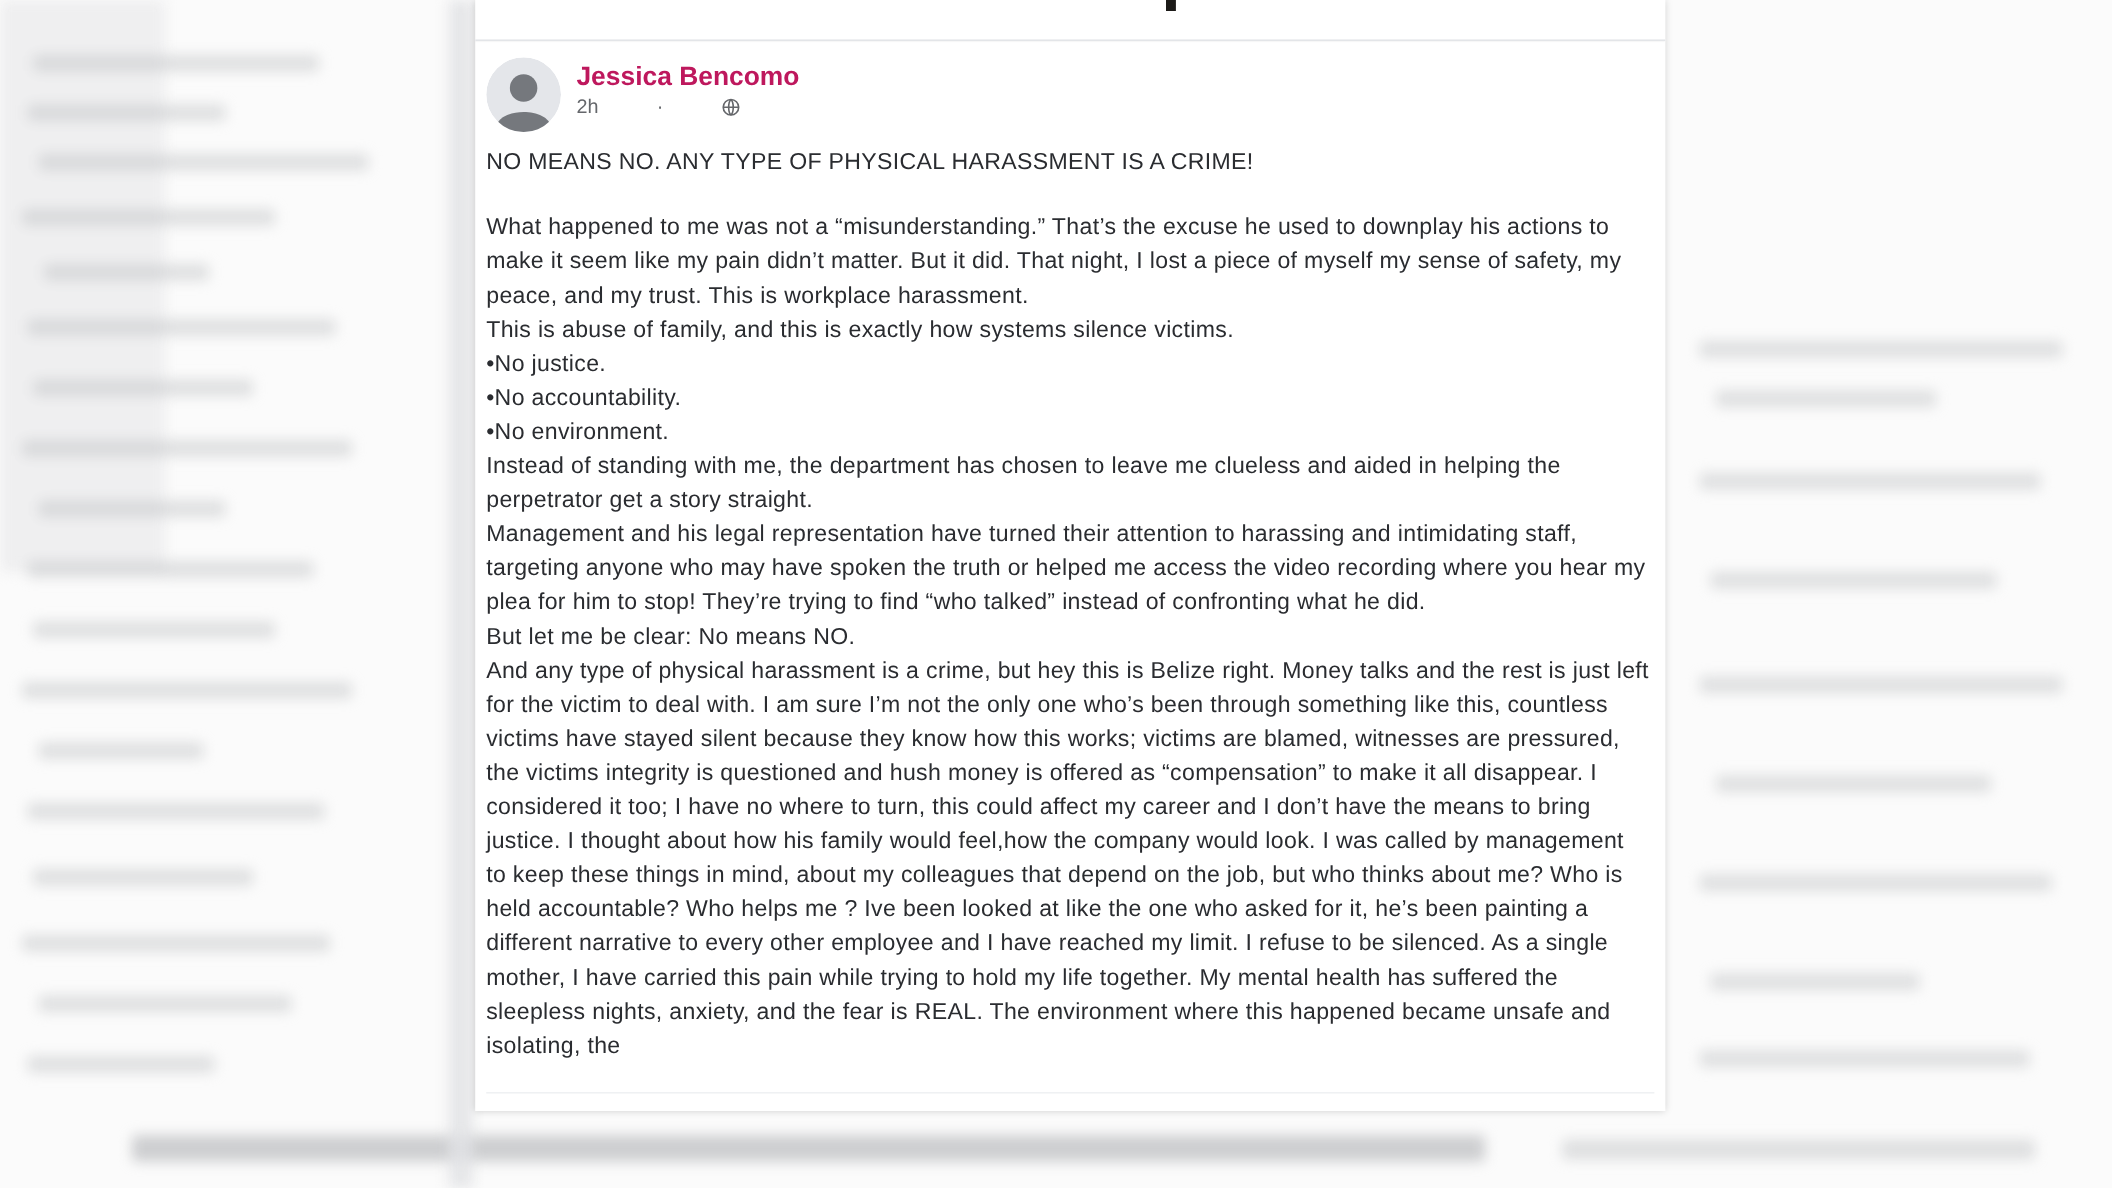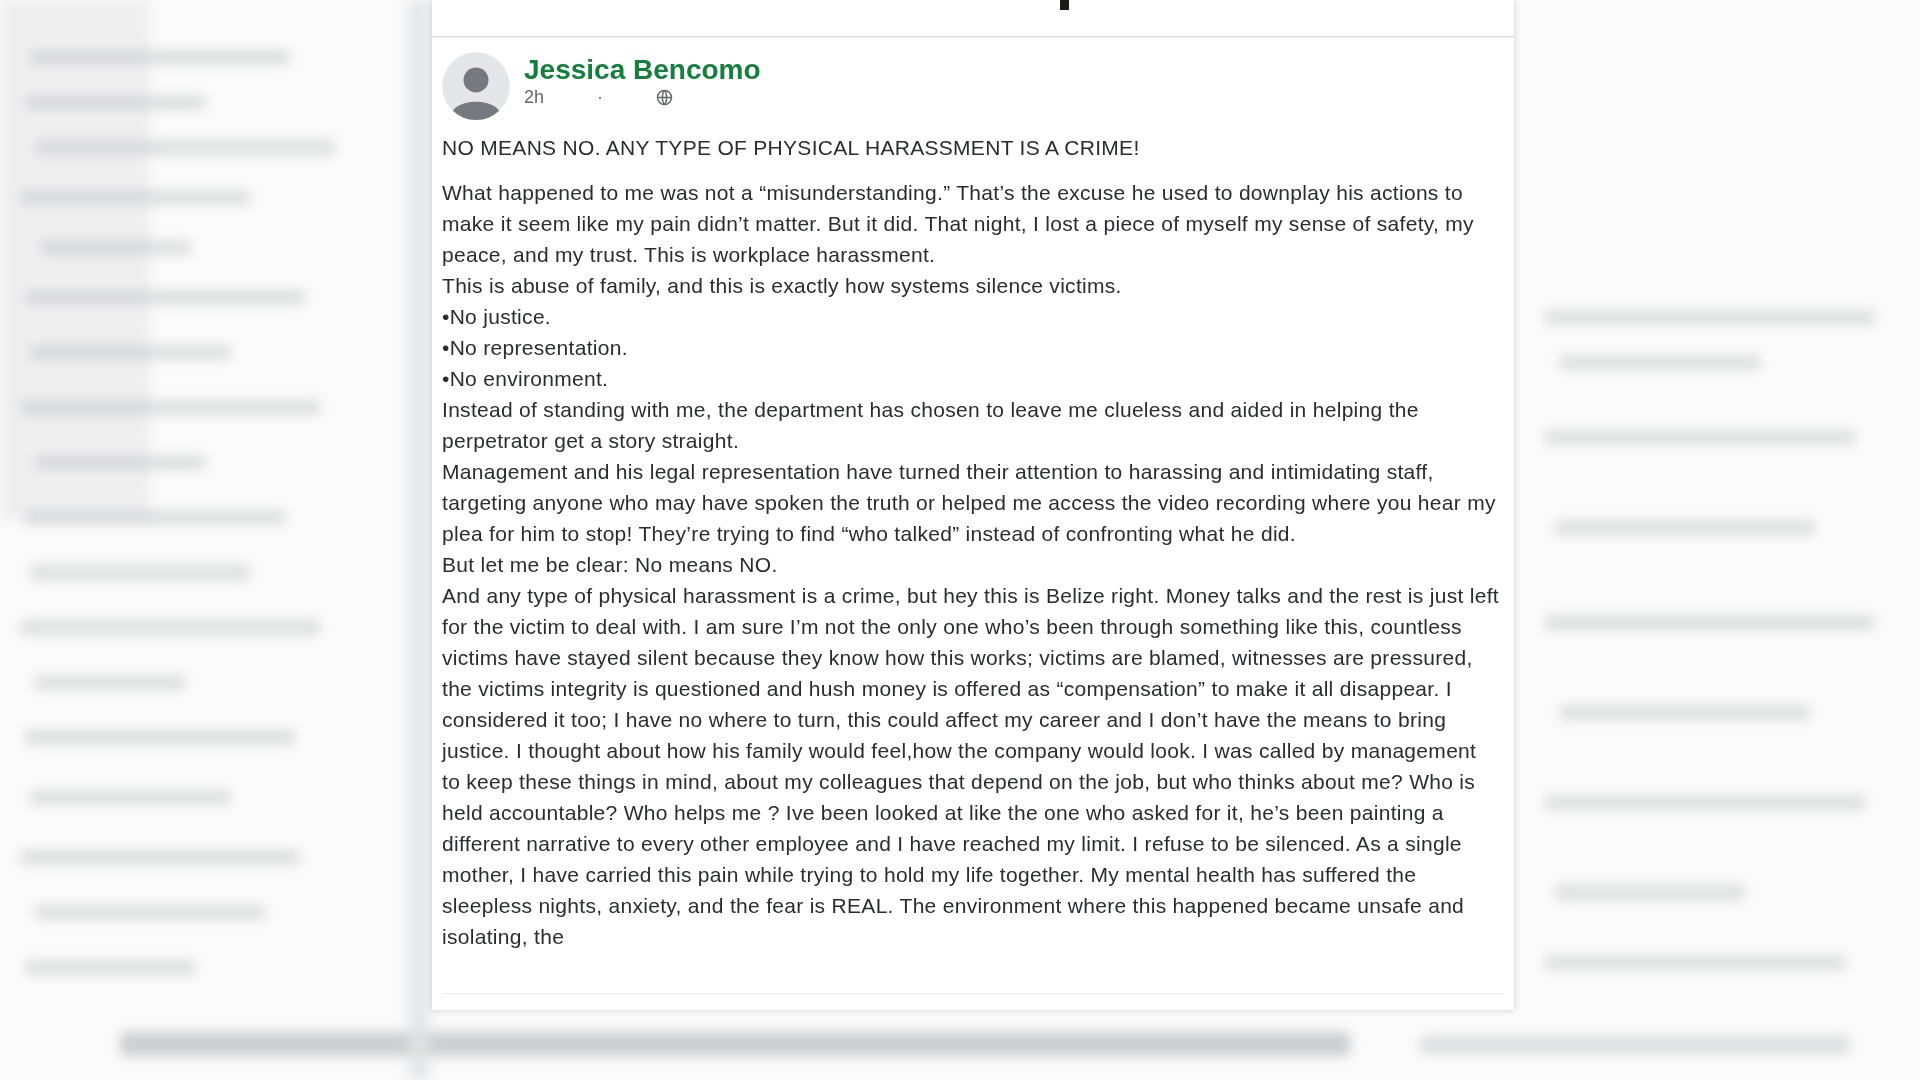--- a/index.html
+++ b/index.html
@@ -21,30 +21,30 @@
     position:absolute;left:432px;top:0;width:1082px;height:1010px;
     background:#ffffff;z-index:2;overflow:hidden;
     box-shadow:0 0 7px rgba(0,0,0,.18);
   }
   .card-topbar{height:36px;position:relative;border-bottom:1px solid #d8dadf;box-shadow:0 1px 1px rgba(0,0,0,.04);}
   .top-speck{position:absolute;left:628px;top:0;width:9px;height:10px;background:#1c1a18;}
 
   .post-header{display:flex;align-items:flex-start;padding:15px 14px 0 10px;}
   .avatar{width:68px;height:68px;border-radius:50%;overflow:hidden;flex:0 0 auto;cursor:pointer;}
   .head-text{margin-left:14px;padding-top:4px;}
-  .author-name{font-size:28px;font-weight:600;color:#15803d;line-height:28px;cursor:pointer;}
+  .author-name{font-size:24px;font-weight:600;color:#be185d;line-height:28px;cursor:pointer;}
   .meta-row{display:flex;align-items:center;margin-top:3px;font-size:18px;color:#65676b;gap:48px;}
   .meta-row .sep{margin:0 5px;}
   .globe{width:17px;height:17px;display:inline-block;}
 
   .post-body{padding:12px 14px 0 10px;}
   .post-par, .headline{
     margin:0;font-size:21px;line-height:31px;letter-spacing:.3px;color:#2a2c30;
   }
-  .headline{margin-bottom:14px;}
+  .headline{margin-bottom:28px;}
   .bottom-divider{position:absolute;left:10px;right:10px;bottom:16px;height:1px;background:#e9ebee;}
 </style>
 </head>
 <body>
 
 <div class="bg-blur">
   <div class="smudge big" style="left:0;top:0;width:150px;height:520px;"></div>
   <div class="smudge" style="left:30px;top:50px;width:260px;"></div>
   <div class="smudge" style="left:25px;top:95px;width:180px;"></div>
   <div class="smudge" style="left:35px;top:140px;width:300px;"></div>
@@ -107,21 +107,21 @@
       </div>
     </div>
   </div>
 
   <div class="post-body">
     <p class="headline">NO MEANS NO. ANY TYPE OF PHYSICAL HARASSMENT IS A CRIME!</p>
     <div>
         <p class="post-par">What happened to me was not a “misunderstanding.” That’s the excuse he used to downplay his actions to make it seem like my pain didn’t matter. But it did. That night, I lost a piece of myself my sense of safety, my peace, and my trust. This is workplace harassment.</p>
         <p class="post-par">This is abuse of family, and this is exactly how systems silence victims.</p>
         <p class="post-par">•No justice.</p>
-        <p class="post-par">•No representation.</p>
+        <p class="post-par">•No accountability.</p>
         <p class="post-par">•No environment.</p>
         <p class="post-par">Instead of standing with me, the department has chosen to leave me clueless and aided in helping the perpetrator get a story straight.</p>
         <p class="post-par">Management and his legal representation have turned their attention to harassing and intimidating staff, targeting anyone who may have spoken the truth or helped me access the video recording where you hear my plea for him to stop! They’re trying to find “who talked” instead of confronting what he did.</p>
         <p class="post-par">But let me be clear: No means NO.</p>
         <p class="post-par">And any type of physical harassment is a crime, but hey this is Belize right. Money talks and the rest is just left for the victim to deal with. I am sure I’m not the only one who’s been through something like this, countless victims have stayed silent because they know how this works; victims are blamed, witnesses are pressured, the victims integrity is questioned and hush money is offered as “compensation” to make it all disappear. I considered it too; I have no where to turn, this could affect my career and I don’t have the means to bring justice. I thought about how his family would feel,how the company would look. I was called by management to keep these things in mind, about my colleagues that depend on the job, but who thinks about me? Who is held accountable? Who helps me ? Ive been looked at like the one who asked for it, he’s been painting a different narrative to every other employee and I have reached my limit. I refuse to be silenced. As a single mother, I have carried this pain while trying to hold my life together. My mental health has suffered the sleepless nights, anxiety, and the fear is REAL. The environment where this happened became unsafe and isolating, the</p>
       </div>
   </div>
 
   <div class="bottom-divider"></div>
 </div>

